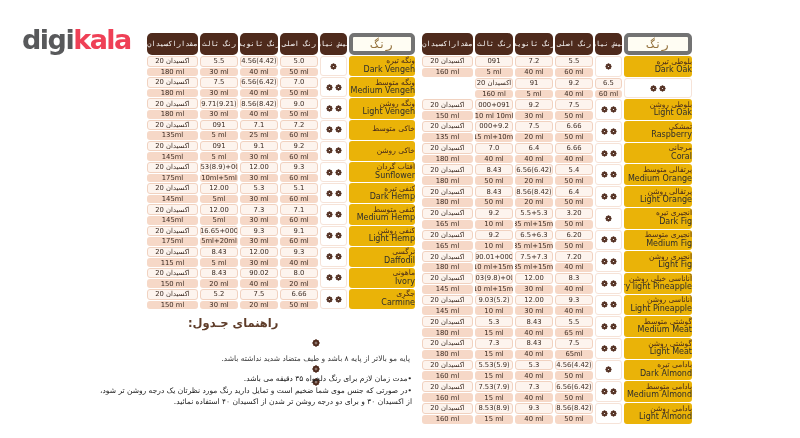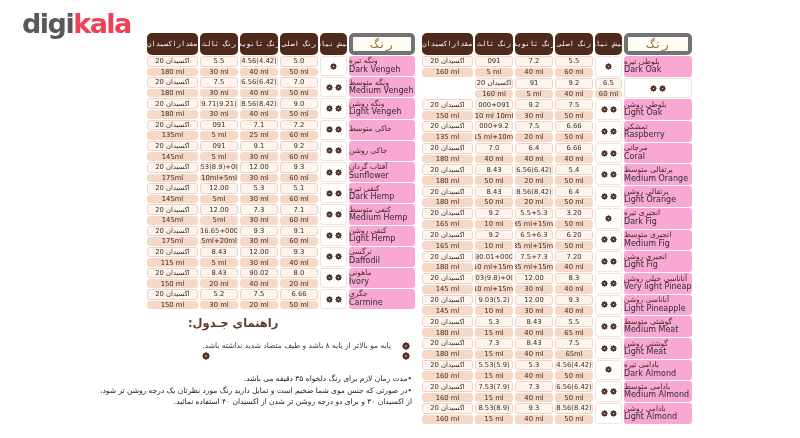--- a/index.html
+++ b/index.html
@@ -1,58 +1,58 @@
 <!DOCTYPE html>
 <html lang="fa"><head>
 <meta charset="utf-8">
 <style>
   html,body{margin:0;padding:0;}
   body{
     width:800px;height:438px;background:#ffffff;position:relative;overflow:hidden;
     font-family:"DejaVu Sans", sans-serif;
   }
   
-  .logo{position:absolute;left:22px;top:8px;font-weight:bold;font-size:27px;letter-spacing:-1.5px;}
+  .logo{position:absolute;left:22px;top:24px;font-weight:bold;font-size:27px;letter-spacing:-1.5px;}
   .logo .digi{color:#58595b;}
   .logo .kala{color:#ef4056;}
 
   
   .ctable{position:absolute;direction:rtl;display:flex;flex-direction:column;gap:1px;}
   #table-left{left:147px;top:33px;width:268px;}
   #table-right{left:420px;top:33px;width:272px;}
   .trow{display:grid;grid-template-columns:66px 27px 38px 38px 38px 51px;column-gap:2px;}
   #table-right .trow{grid-template-columns:68px 27px 38px 38px 38px 51px;}
   .trow.hdr{height:22px;}
   #table-left .trow.data{height:20.2px;}
   #table-right .trow.data{height:20.7px;}
 
   .hcell{background:#4e2a1c;color:#fff;border-radius:5px;display:flex;align-items:center;justify-content:center;
          font-size:7px;white-space:nowrap;overflow:hidden;font-family:Liberation Mono, monospace;}
   .hcell.hname{background:#fffdf3;border:4px solid #737373;color:#96743f;font-size:12px;}
 
-  .cell-name{background:#f9a8d4;border-radius:3px;display:flex;flex-direction:column;align-items:flex-end;
+  .cell-name{background:#eab308;border-radius:3px;display:flex;flex-direction:column;align-items:flex-start;
              justify-content:center;line-height:1.12;overflow:hidden;}
   .cell-name .fa{font-size:7.5px;color:#47291b;white-space:nowrap;}
   .cell-name .en{font-size:8px;color:#2d2d2d;direction:ltr;white-space:nowrap;}
 
   .cell-pre{background:#ffffff;border:1px solid #f6e3d8;border-radius:3px;display:flex;align-items:center;
             justify-content:center;gap:2px;}
   .flower{display:flex;align-items:center;justify-content:center;}
 
   .cell-val{display:flex;flex-direction:column;gap:1px;}
   .cell-val .v{flex:1;background:#fdf4ee;border:1px solid #f1d2c0;border-radius:3px;display:flex;align-items:center;
                justify-content:center;font-size:6.8px;color:#3c2b22;direction:ltr;white-space:nowrap;overflow:hidden;}
   .cell-val .v.rtl{direction:rtl;}
   .cell-val .m{flex:1;background:#f6d8c7;border-radius:3px;display:flex;align-items:center;justify-content:center;
                font-size:6.8px;color:#3c2b22;direction:ltr;white-space:nowrap;overflow:hidden;}
 
   
   .guide-title{position:absolute;left:188px;top:316px;direction:rtl;font-size:11.5px;font-weight:bold;color:#5f3d2a;}
   .legend{position:absolute;top:339px;right:390px;direction:rtl;text-align:right;color:#3a3a3a;font-size:7.5px;line-height:13px;}
-  .legend .lline{display:flex;align-items:center;justify-content:space-between;gap:11px;}
+  .legend .lline{display:flex;align-items:center;justify-content:center;gap:5px;flex-direction:column;}
   .legend .ltext{white-space:nowrap;}
   .notes{position:absolute;top:373px;right:388px;direction:rtl;text-align:right;color:#222;font-size:7.5px;line-height:11.5px;}
   .notes div{white-space:nowrap;}
 </style>
 </head>
 <body>
 
 <div class="logo">
   <span class="digi">digi</span><span class="kala">kala</span>
 </div>

